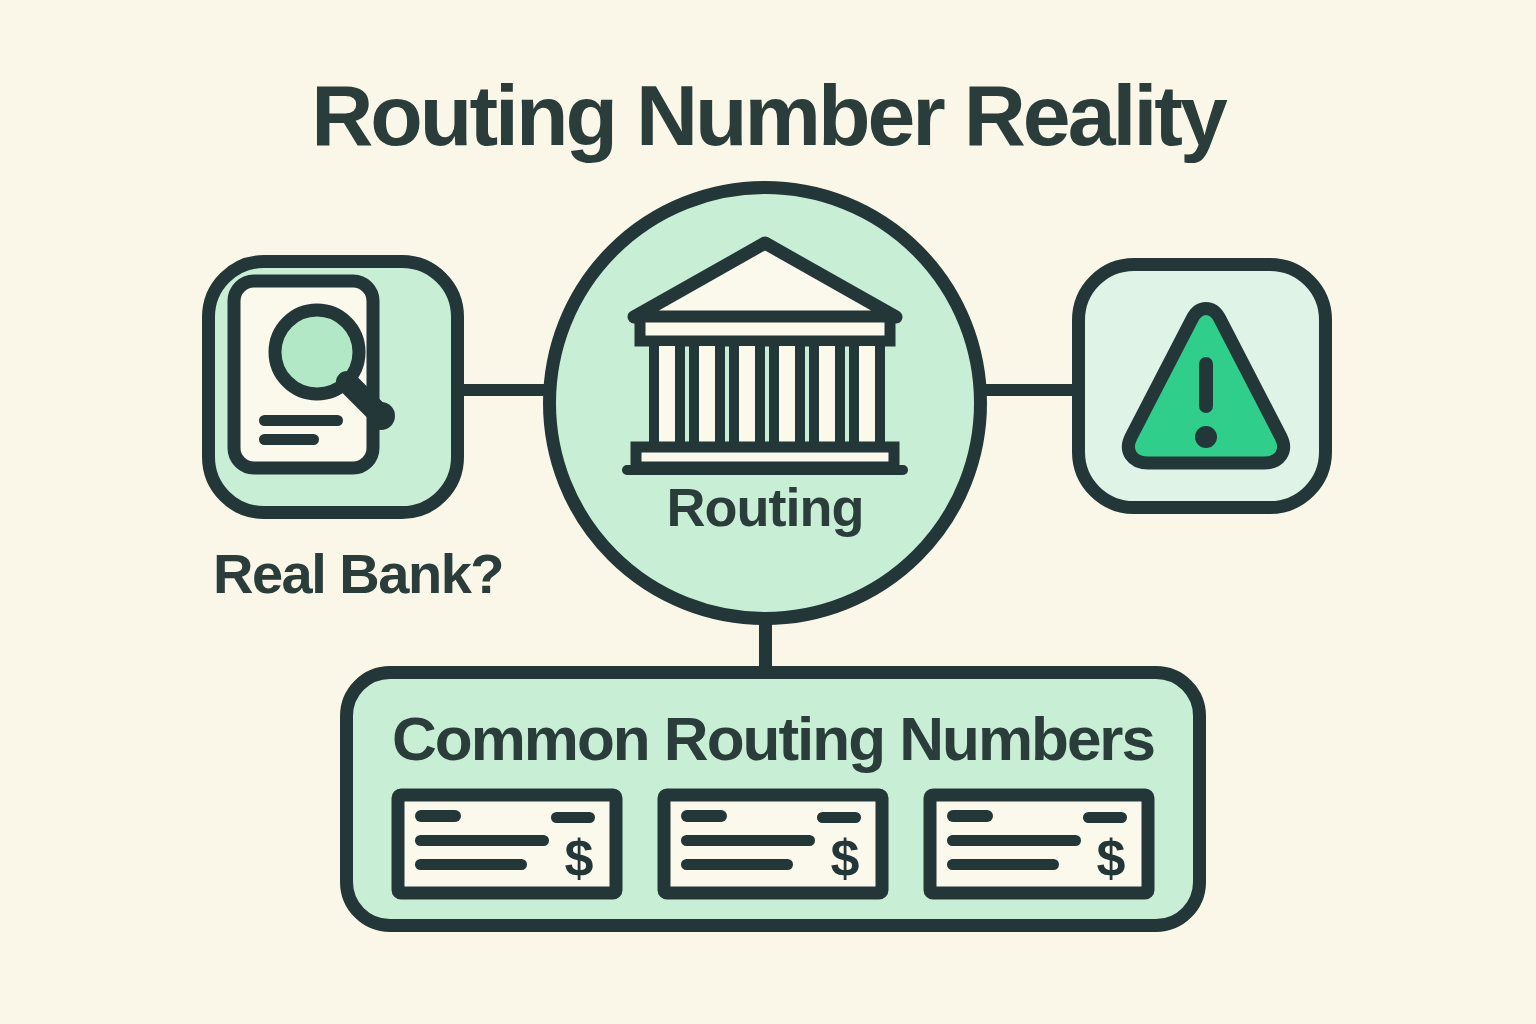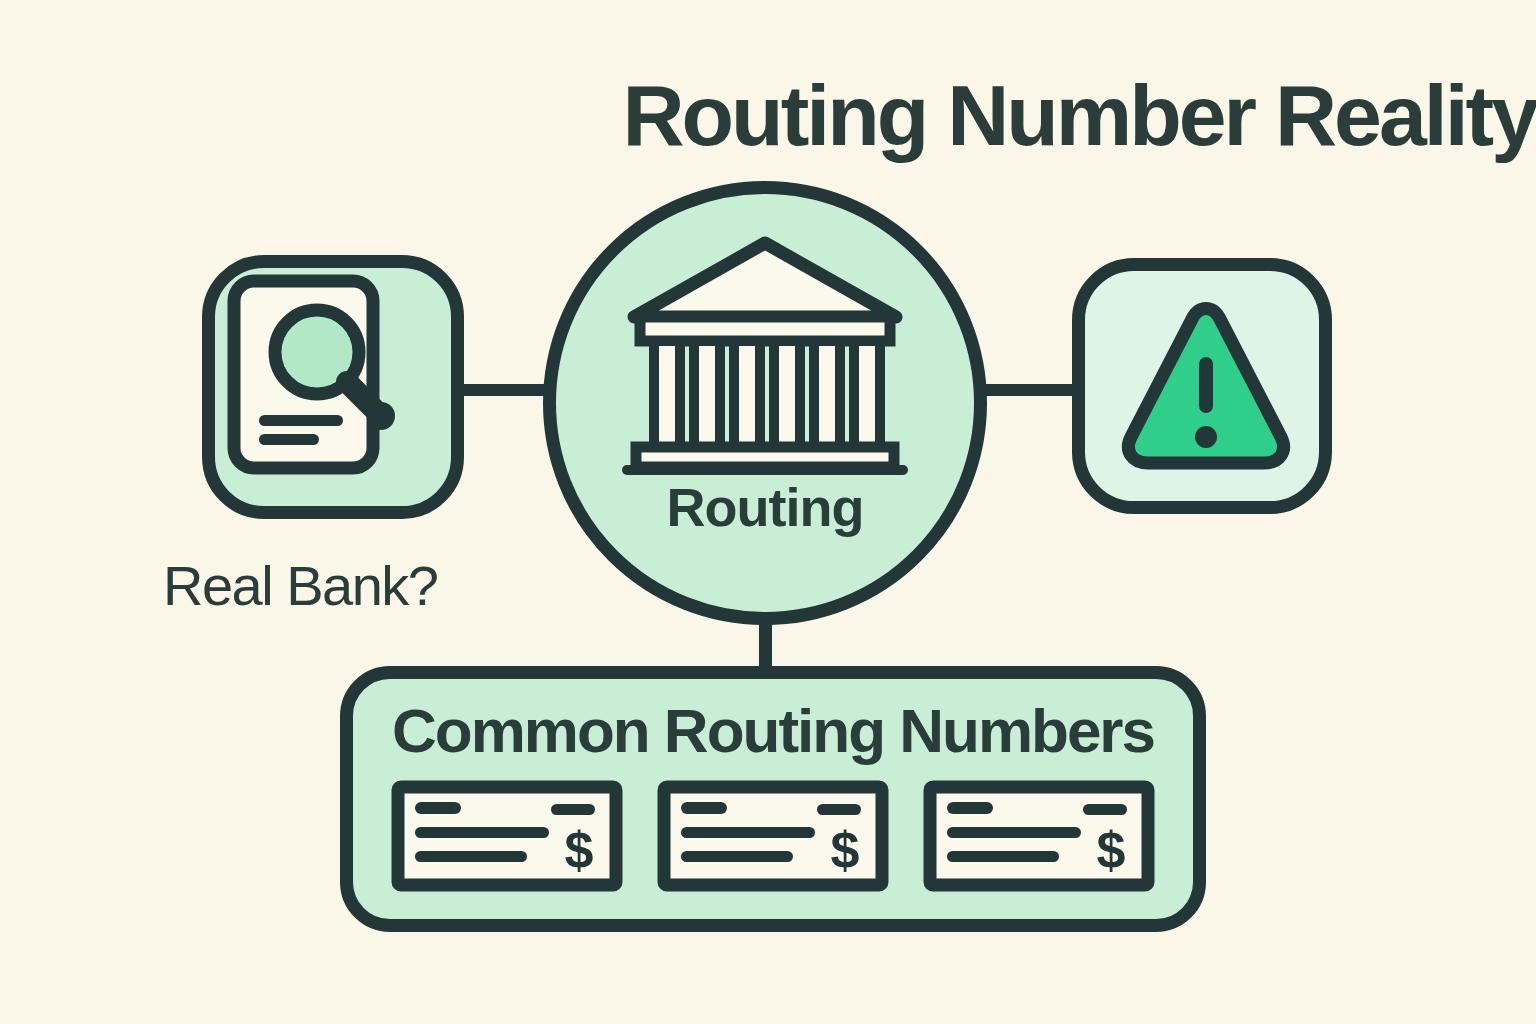--- a/index.html
+++ b/index.html
@@ -13,21 +13,21 @@
     --cream:#fbf8ec;
   }
   *{margin:0;padding:0;box-sizing:border-box;}
   body{background:#888;font-family:"Liberation Sans",sans-serif;}
   .canvas{
     position:relative;width:1536px;height:1024px;overflow:hidden;
     background:var(--background);margin:0 auto;
   }
   .title{
     position:absolute;left:0;top:66px;width:100%;
-    text-align:right;font-size:86px;font-weight:700;color:var(--text);
+    text-align:center;font-size:86px;font-weight:700;color:var(--text);
     letter-spacing:-3px;
   }
   .node-square{
     position:absolute;border:13px solid var(--outline);
     display:flex;align-items:center;justify-content:center;
   }
   .square-left{
     left:202px;top:255px;width:262px;height:264px;border-radius:62px;
     background:var(--mint);
   }
@@ -40,38 +40,37 @@
     border:13px solid var(--outline);border-radius:50%;
     background:var(--mint);
     display:flex;flex-direction:column;align-items:center;
     padding-top:41px;overflow:hidden;
   }
   .circle-label{
     text-align:center;font-size:54px;font-weight:700;
     color:var(--text);line-height:57px;letter-spacing:-1px;white-space:nowrap;
   }
   .side-label{
-    position:absolute;top:541px;width:340px;text-align:left;
-    font-size:56px;font-weight:400;color:var(--text);letter-spacing:-1.5px;
+    position:absolute;top:541px;width:340px;text-align:right;
+    font-size:56px;font-weight:700;color:var(--text);letter-spacing:-1.5px;
     white-space:nowrap;
-    margin-top:12px;
   }
   .label-left{left:163px;}
   .label-right{left:1030px;}
   .connector{position:absolute;background:var(--outline);}
   .conn-left{left:452px;top:384px;width:95px;height:12px;}
   .conn-right{left:983px;top:384px;width:93px;height:12px;}
   .conn-vertical{left:759px;top:615px;width:13px;height:56px;}
   .bottom-panel{
     position:absolute;left:340px;top:666px;width:866px;height:266px;
     border:13px solid var(--outline);border-radius:50px;
     background:var(--mint);
   }
   .panel-heading{
-    margin-top:16px;text-align:center;font-size:62px;font-weight:700;
+    margin-top:24px;text-align:center;font-size:62px;font-weight:700;
     color:var(--text);letter-spacing:-2px;white-space:nowrap;
   }
   .checks-row{
     display:flex;justify-content:center;gap:34px;margin-top:14px;
   }
 </style>
 </head>
 <body>
 
 <div class="canvas">

